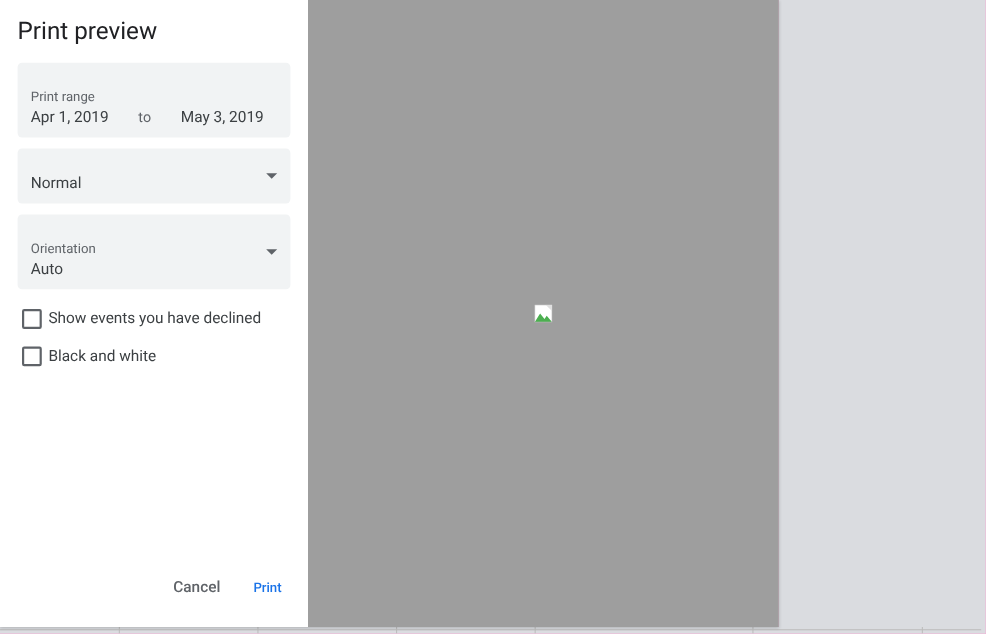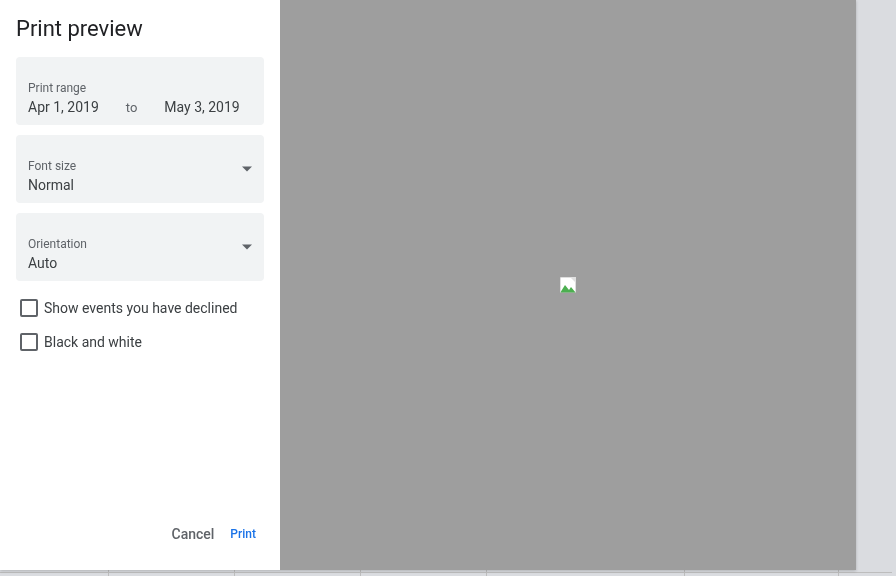--- a/index.html
+++ b/index.html
@@ -2,21 +2,21 @@
 <html><head>
 <meta charset="utf-8">
 <style>
   * { box-sizing: border-box; margin: 0; padding: 0; }
   html, body { width: 896px; height: 576px; overflow: hidden; font-family: Roboto, Arial, sans-serif; }
   body { background: #dadce0; position: relative; }
 
   .modal {
     position: absolute;
     top: 0; left: 0;
-    width: 856px;
+    width: 708px;
     height: 570px;
     background: #f9a8d4;
     display: flex;
     box-shadow: 0 1px 3px rgba(0,0,0,0.2);
   }
 
   .sidebar {
     width: 280px;
     height: 100%;
     background: #fff;
@@ -90,21 +90,21 @@
     border: 2px solid #5f6368;
     border-radius: 2px;
     flex-shrink: 0;
   }
 
   .spacer { flex: 1; }
 
   .actions {
     display: flex;
     justify-content: flex-end;
-    gap: 16px;
+    gap: 30px;
     padding: 8px 8px 12px 0;
   }
   .btn-cancel {
     background: none; border: none;
     font-size: 14px; font-weight: 500;
     color: #5f6368;
     cursor: pointer;
     font-family: inherit;
   }
   .btn-print {
@@ -164,21 +164,20 @@
     <div class="field-block">
       <div class="field-label">Print range</div>
       <div class="range-row">
         <span class="range-date">Apr 1, 2019</span>
         <span class="range-to">to</span>
         <span class="range-date">May 3, 2019</span>
       </div>
     </div>
 
     <div class="field-block">
-      <div class="field-label">Font size</div>
       <div class="select-value">Normal</div>
       <span class="dropdown-caret"></span>
     </div>
 
     <div class="field-block">
       <div class="field-label">Orientation</div>
       <div class="select-value">Auto</div>
       <span class="dropdown-caret"></span>
     </div>
 

